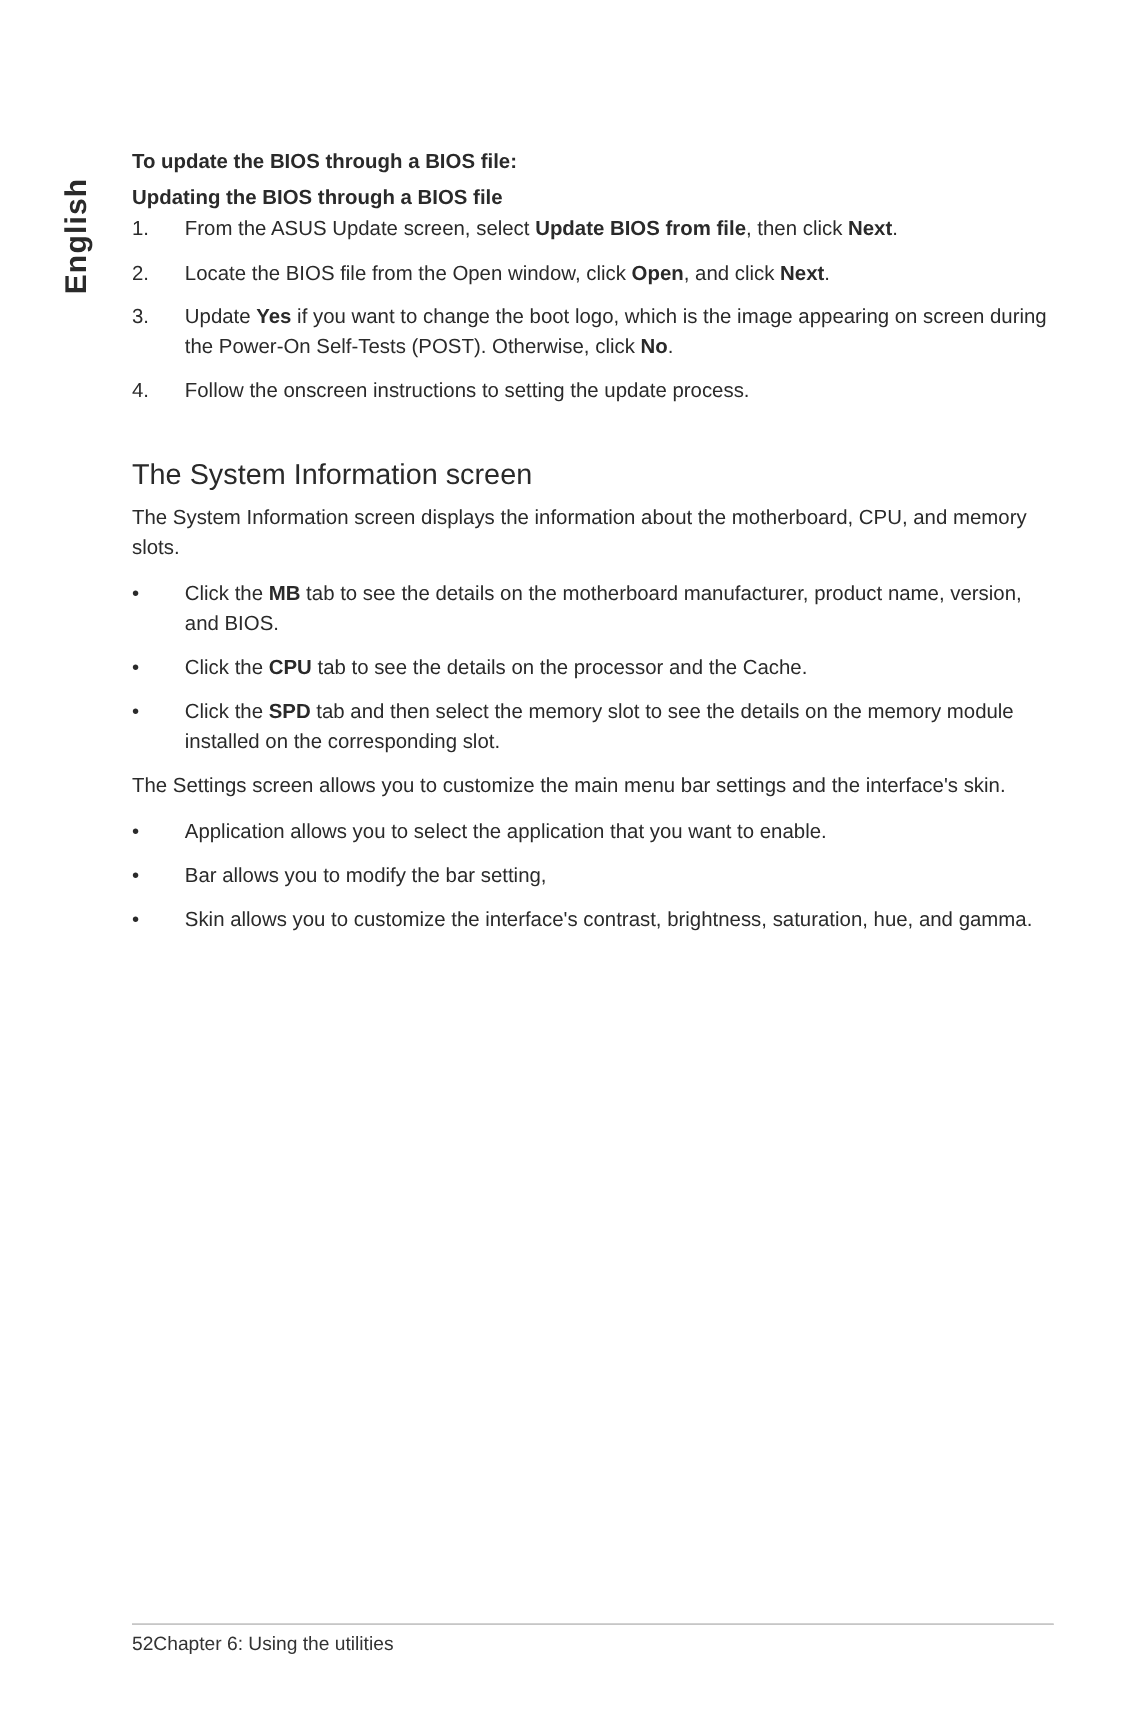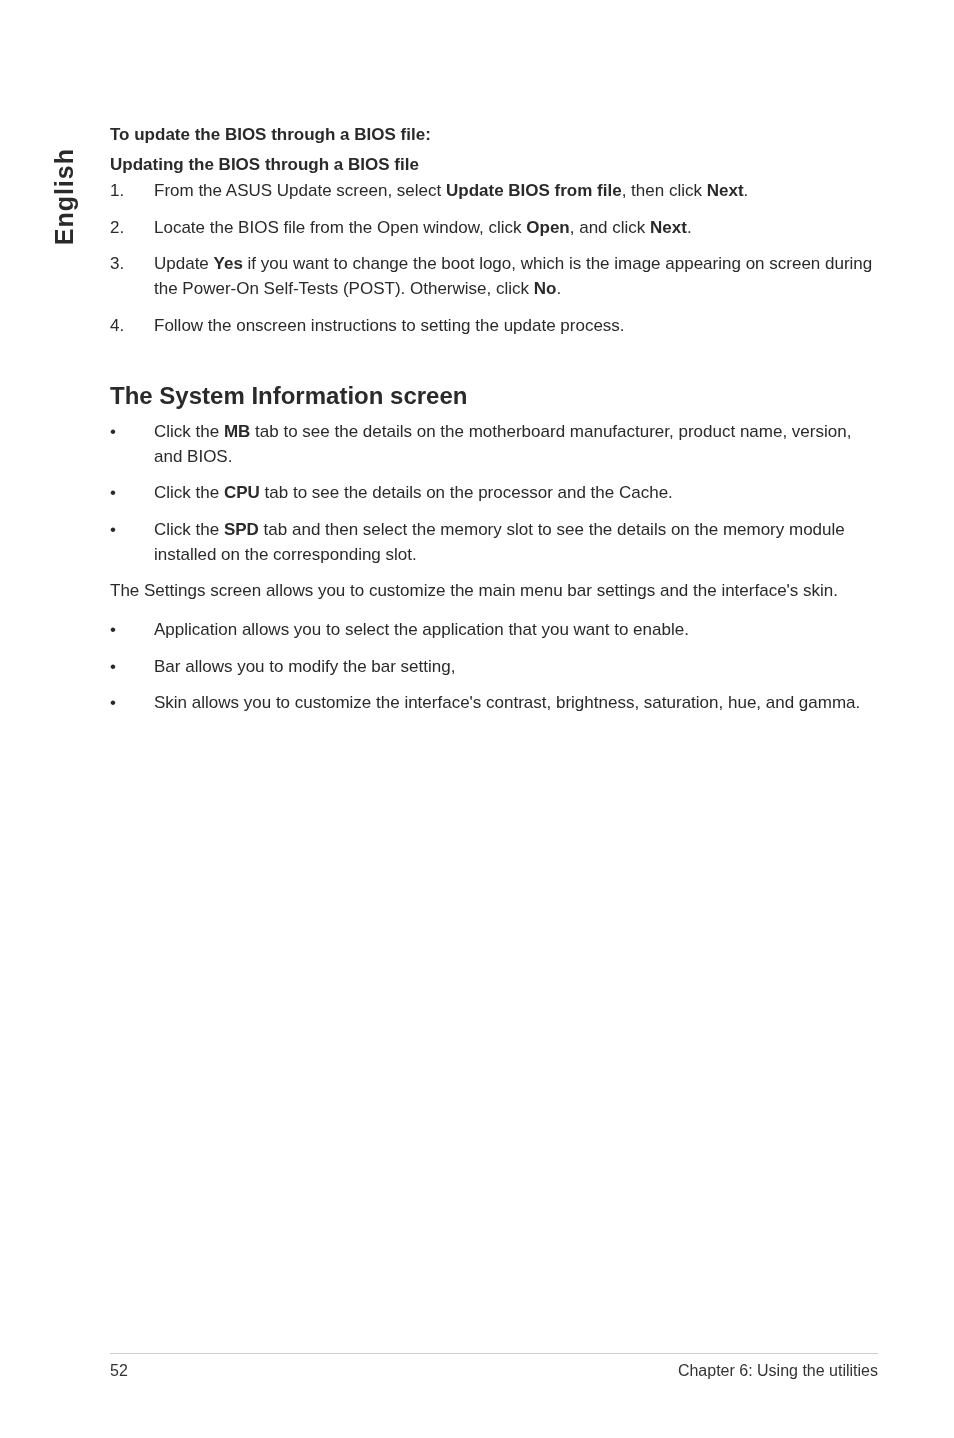--- a/index.html
+++ b/index.html
@@ -47,21 +47,21 @@
     }
     .bul-list li {
       display: flex;
       margin-bottom: 12px;
       line-height: 1.45;
     }
     .bul-list .marker {
       flex: 0 0 44px;
     }
     .section-title {
-      font-weight: 700;
+      font-weight: 400;
       font-size: 24px;
       margin-top: 44px;
       margin-bottom: 10px;
     }
     .body-para {
       line-height: 1.45;
       margin-bottom: 14px;
     }
     .b { font-weight: 700; text-align: right; }
     .footer {
@@ -76,21 +76,20 @@
       border-top: 1px solid #999;
       margin: 0 0 -1px 0;
     }
     .footer-line2 {
       border: none;
       border-top: 1px solid #ccc;
       margin-bottom: 8px;
     }
     .footer-row {
       display: flex;
-      justify-content: space-between;
       font-size: 16px;
       color: #333;
     }
   </style>
 </head>
 <body>
 
 <div class="side-tab">English</div>
 
 <div class="page">
@@ -117,20 +116,21 @@
         <span>Update </span><span class="b">Yes</span><span> if you want to change the boot logo, which is the image appearing on screen during the Power-On Self-Tests (POST). Otherwise, click </span><span class="b">No</span><span>.</span>
       </span>
     </li>
     <li>
       <span class="marker">4.</span>
       <span>Follow the onscreen instructions to setting the update process.</span>
     </li>
   </ol>
 
   <h2 class="section-title">The System Information screen</h2>
+  <p class="body-para">The System Information screen displays the information about the motherboard, CPU, and memory slots.</p>
   <ul class="bul-list">
     <li>
       <span class="marker">•</span>
       <span>
         <span>Click the </span><span class="b">MB</span><span> tab to see the details on the motherboard manufacturer, product name, version, and BIOS.</span>
       </span>
     </li>
     <li>
       <span class="marker">•</span>
       <span>

